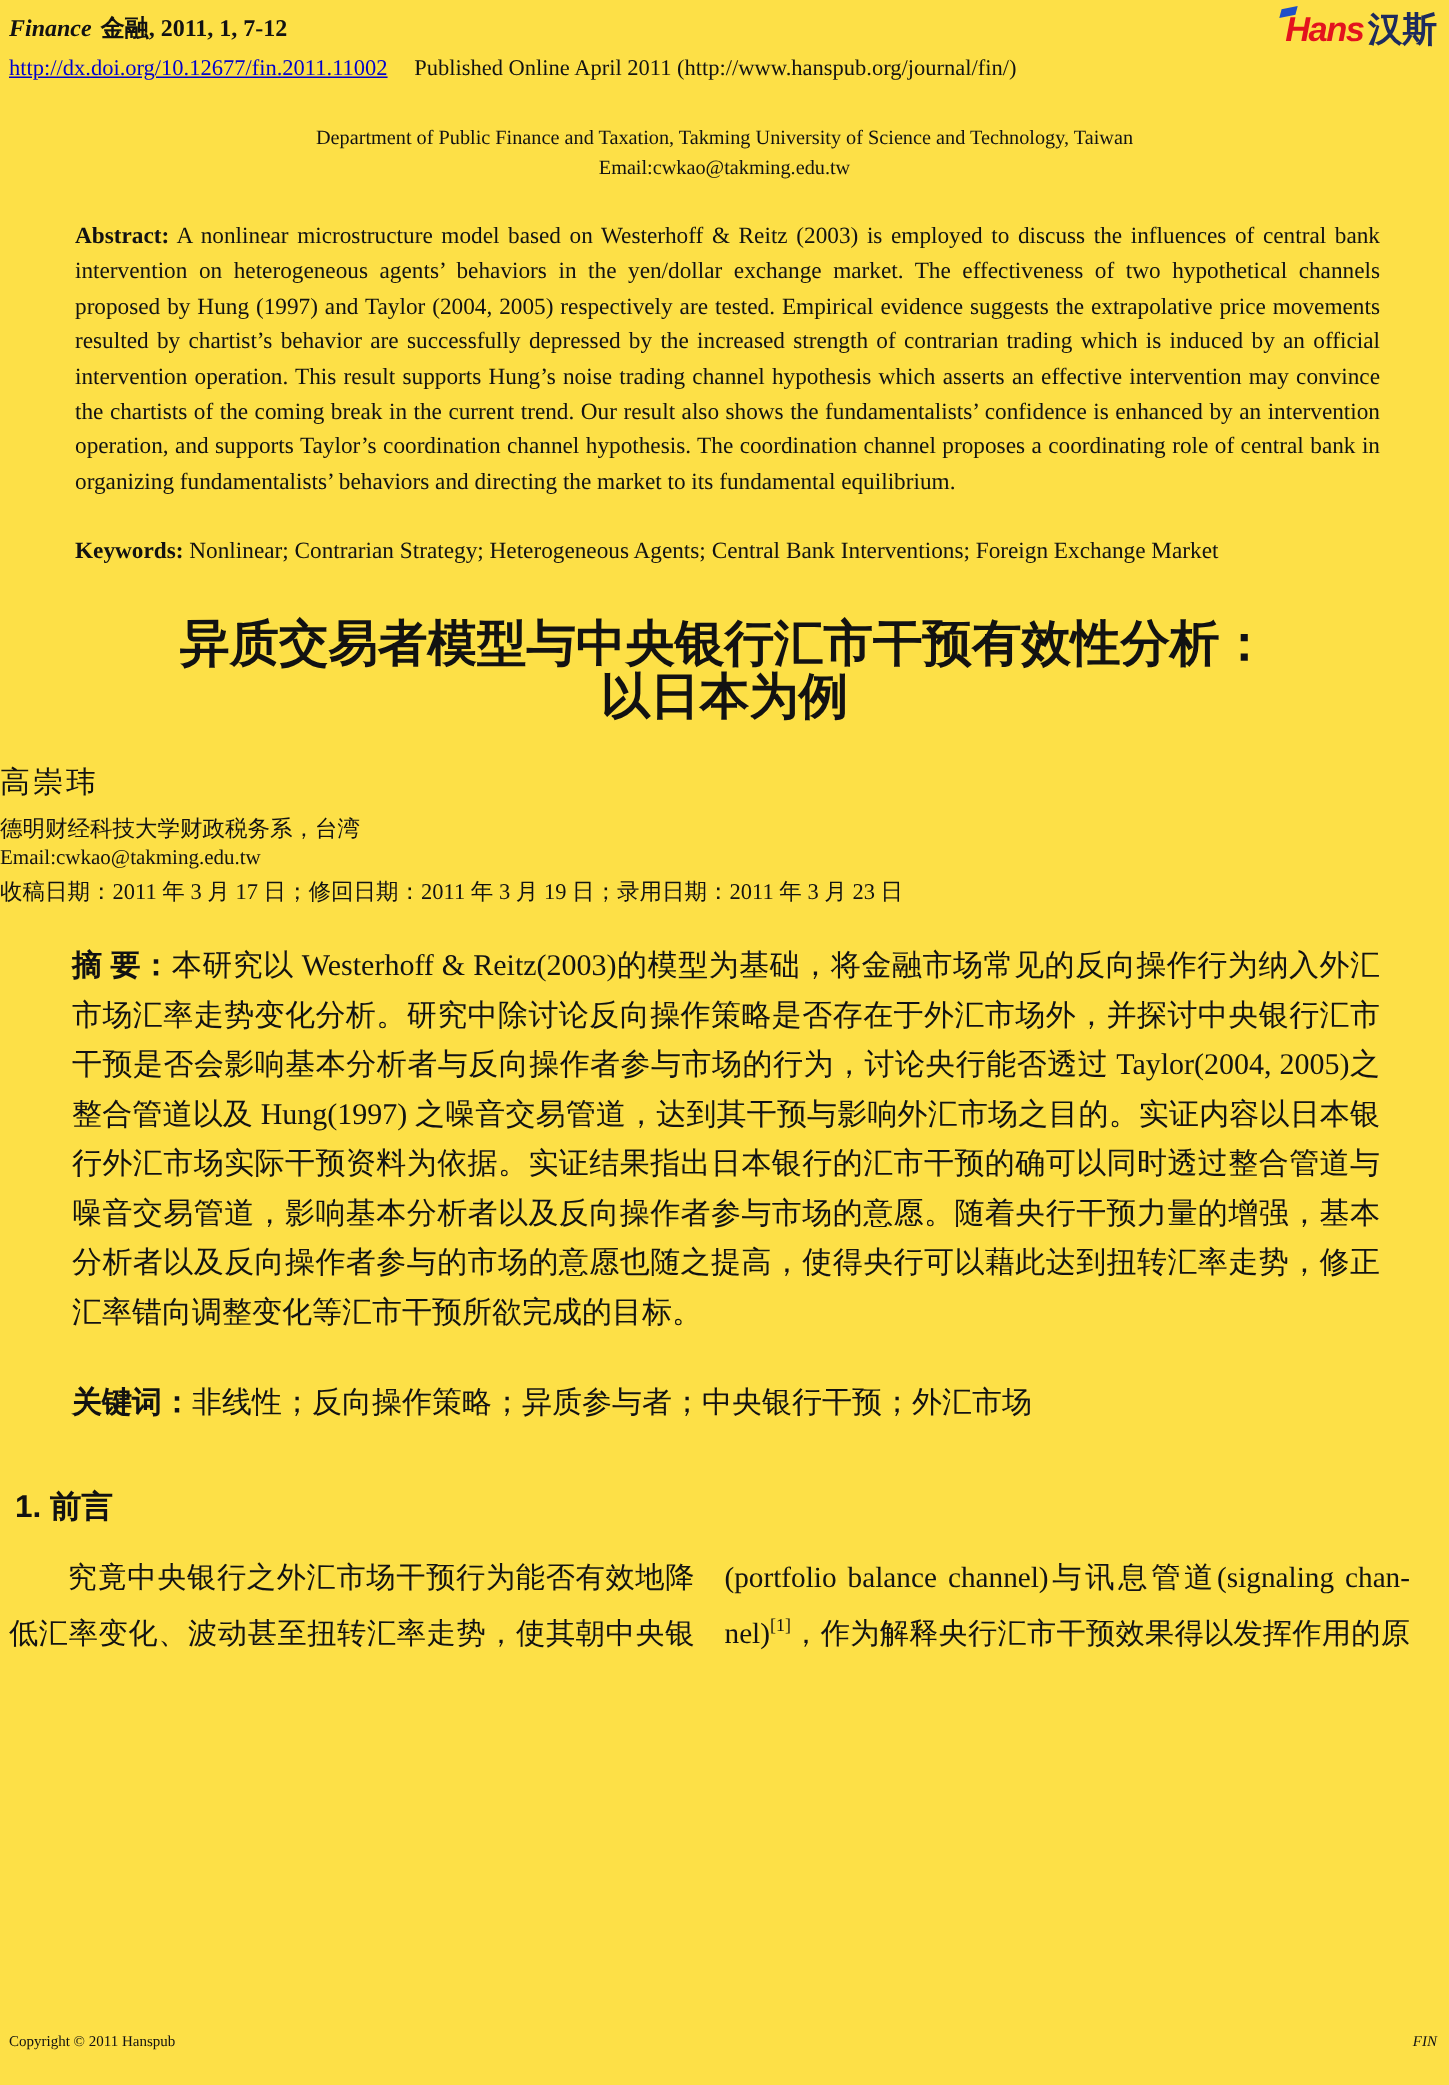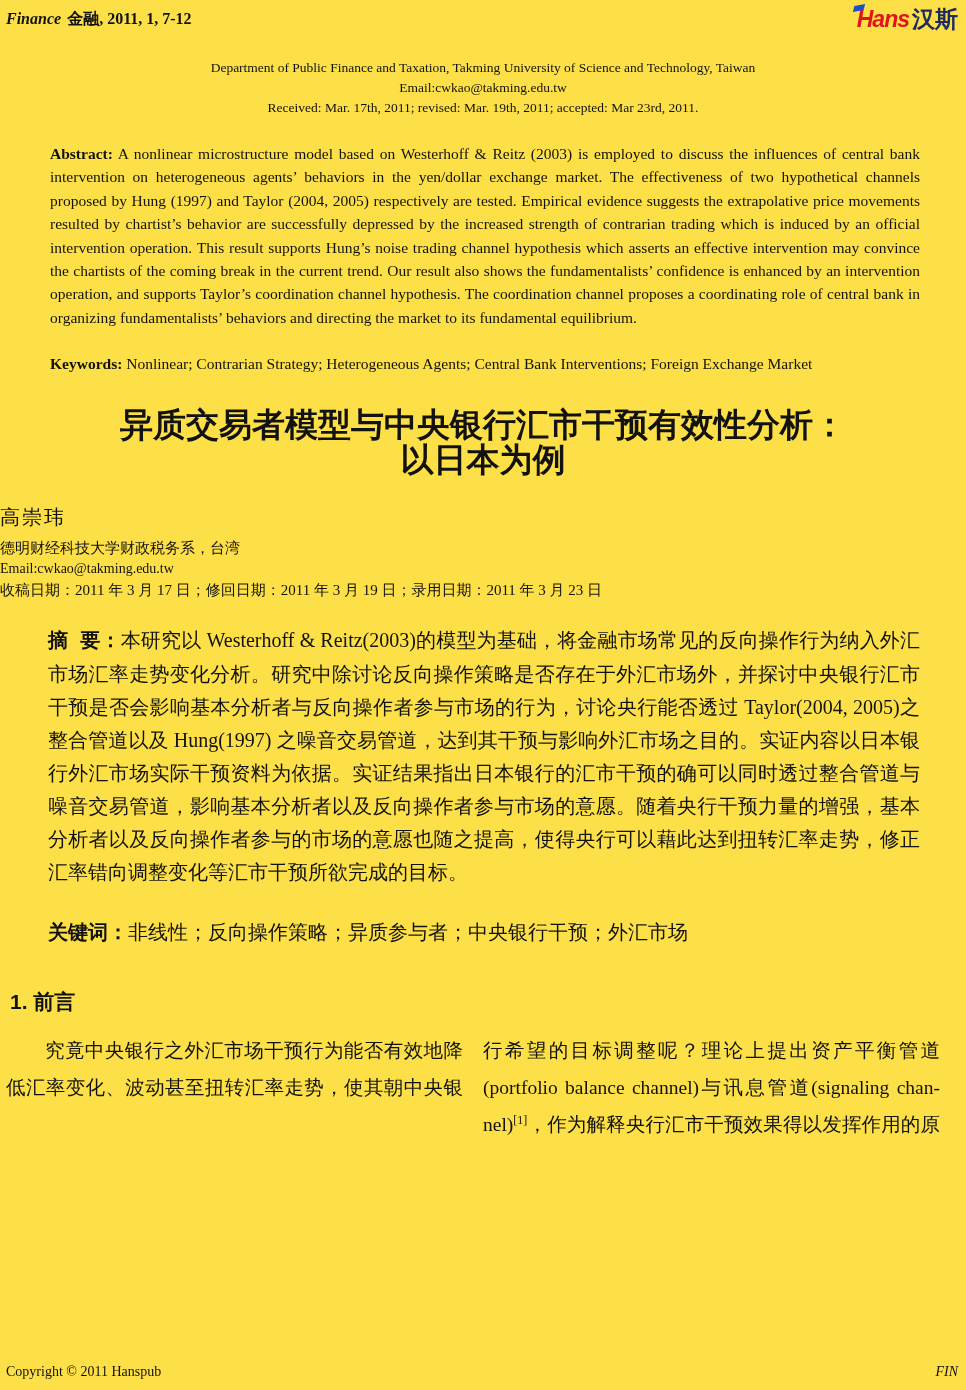--- a/index.html
+++ b/index.html
@@ -44,57 +44,60 @@
   
   .title-cn { margin-top: 31px; text-align: center; font-family: "Liberation Sans", sans-serif;
               font-weight: bold; font-size: 33px; line-height: 35px; white-space: pre-line; }
   .author-block-cn { text-align: left; margin-top: 27px; }
   .author-cn { font-size: 20px; letter-spacing: 2px; }
   .affil-cn { font-size: 15px; margin-top: 8px; }
   .email-cn { font-size: 14px; margin-top: 3px; }
   .received-cn { font-size: 15px; margin-top: 4px; }
   
   .abstract-cn { margin: 24px 46px 0 48px; font-size: 20px; line-height: 33px; text-align: justify; }
-  .label-cn { font-family: Liberation Mono, monospace; font-weight: bold; }
+  .label-cn { font-family: Liberation Serif, serif; font-weight: bold; }
   .keywords-cn { margin: 27px 46px 0 48px; font-size: 20px; line-height: 33px; }
   
   .section-heading { margin: 38px 8px 0 10px; font-family: "Liberation Sans", sans-serif;
                      font-weight: bold; font-size: 21px; }
   .columns { display: flex; gap: 20px; margin: 16px 8px 0 6px; }
   .col { width: 457px; font-size: 19.5px; line-height: 37px; }
   .col-left p { text-indent: 2em; text-align: justify; text-align-last: justify; }
   .col-right .line { text-align: justify; text-align-last: justify; }
   .ref-sup { font-size: 12px; vertical-align: super; line-height: 0; }
   
-  .footer { position: absolute; bottom: 10px; left: 6px; right: 8px;
-            display: flex; justify-content: space-between; font-size: 14px; }
+  .footer { position: absolute; bottom: 23px; left: 6px; right: 8px;
+            display: flex; justify-content: space-between; font-size: 10px; }
   .fin { font-weight: normal; font-style: italic; text-align: center; }
 </style>
 </head>
 <body>
 
 <div class="page">
 
   <div class="header">
     <div class="header-row1">
       <div class="journal-line">
         <span class="journal-en">Finance</span><span>金融, 2011, 1, 7-12</span>
       </div>
       <div class="logo">
         <span class="logo-accent"></span>
         <span class="logo-en">Hans</span><span class="logo-cn">汉斯</span>
       </div>
     </div>
+    <div class="header-row2">
+      <span class="doi-link">http://dx.doi.org/10.12677/fin.2011.11002</span>
+      <span class="published">Published Online April 2011 (http://www.hanspub.org/journal/fin/)</span>
+    </div>
   </div>
 
 
   <div class="author-block">
     <div class="affil">Department of Public Finance and Taxation, Takming University of Science and Technology, Taiwan</div>
     <div class="email">Email:cwkao@takming.edu.tw</div>
-    <div class="received">Received: Mar. 17th, 2011; revised: Mar. 19th, 2011; accepted: Mar 23rd, 2011.</div>
   </div>
 
   <p class="abstract"><span class="run-label">Abstract:</span> <span>A nonlinear microstructure model based on Westerhoff &amp; Reitz (2003) is employed to discuss the influences of central bank intervention on heterogeneous agents’ behaviors in the yen/dollar exchange market. The effectiveness of two hypothetical channels proposed by Hung (1997) and Taylor (2004, 2005) respectively are tested. Empirical evidence suggests the extrapolative price movements resulted by chartist’s behavior are successfully depressed by the increased strength of contrarian trading which is induced by an official intervention operation. This result supports Hung’s noise trading channel hypothesis which asserts an effective intervention may convince the chartists of the coming break in the current trend. Our result also shows the fundamentalists’ confidence is enhanced by an intervention operation, and supports Taylor’s coordination channel hypothesis. The coordination channel proposes a coordinating role of central bank in organizing fundamentalists’ behaviors and directing the market to its fundamental equilibrium.</span></p>
 
   <p class="keywords"><span class="run-label">Keywords:</span> <span>Nonlinear; Contrarian Strategy; Heterogeneous Agents; Central Bank Interventions; Foreign Exchange Market</span></p>
 
   <h1 class="title-cn">异质交易者模型与中央银行汇市干预有效性分析：
 以日本为例</h1>
 
   <div class="author-block-cn">
@@ -108,21 +111,20 @@
 
   <p class="keywords-cn"><span class="label-cn">关键词：</span><span>非线性；反向操作策略；异质参与者；中央银行干预；外汇市场</span></p>
 
   <h2 class="section-heading">1. 前言</h2>
 
   <div class="columns">
     <div class="col col-left">
       <p>究竟中央银行之外汇市场干预行为能否有效地降低汇率变化、波动甚至扭转汇率走势，使其朝中央银</p>
     </div>
     <div class="col col-right">
-      <div class="line">行希望的目标调整呢？理论上提出资产平衡管道</div>
       <div class="line">(portfolio balance channel)与讯息管道(signaling chan-</div>
       <div class="line"><span>nel)</span><span class="ref-sup">[1]</span><span>，作为解释央行汇市干预效果得以发挥作用的原</span></div>
     </div>
   </div>
 
   <div class="footer">
     <span>Copyright © 2011 Hanspub</span>
     <span class="fin">FIN</span>
   </div>
 

